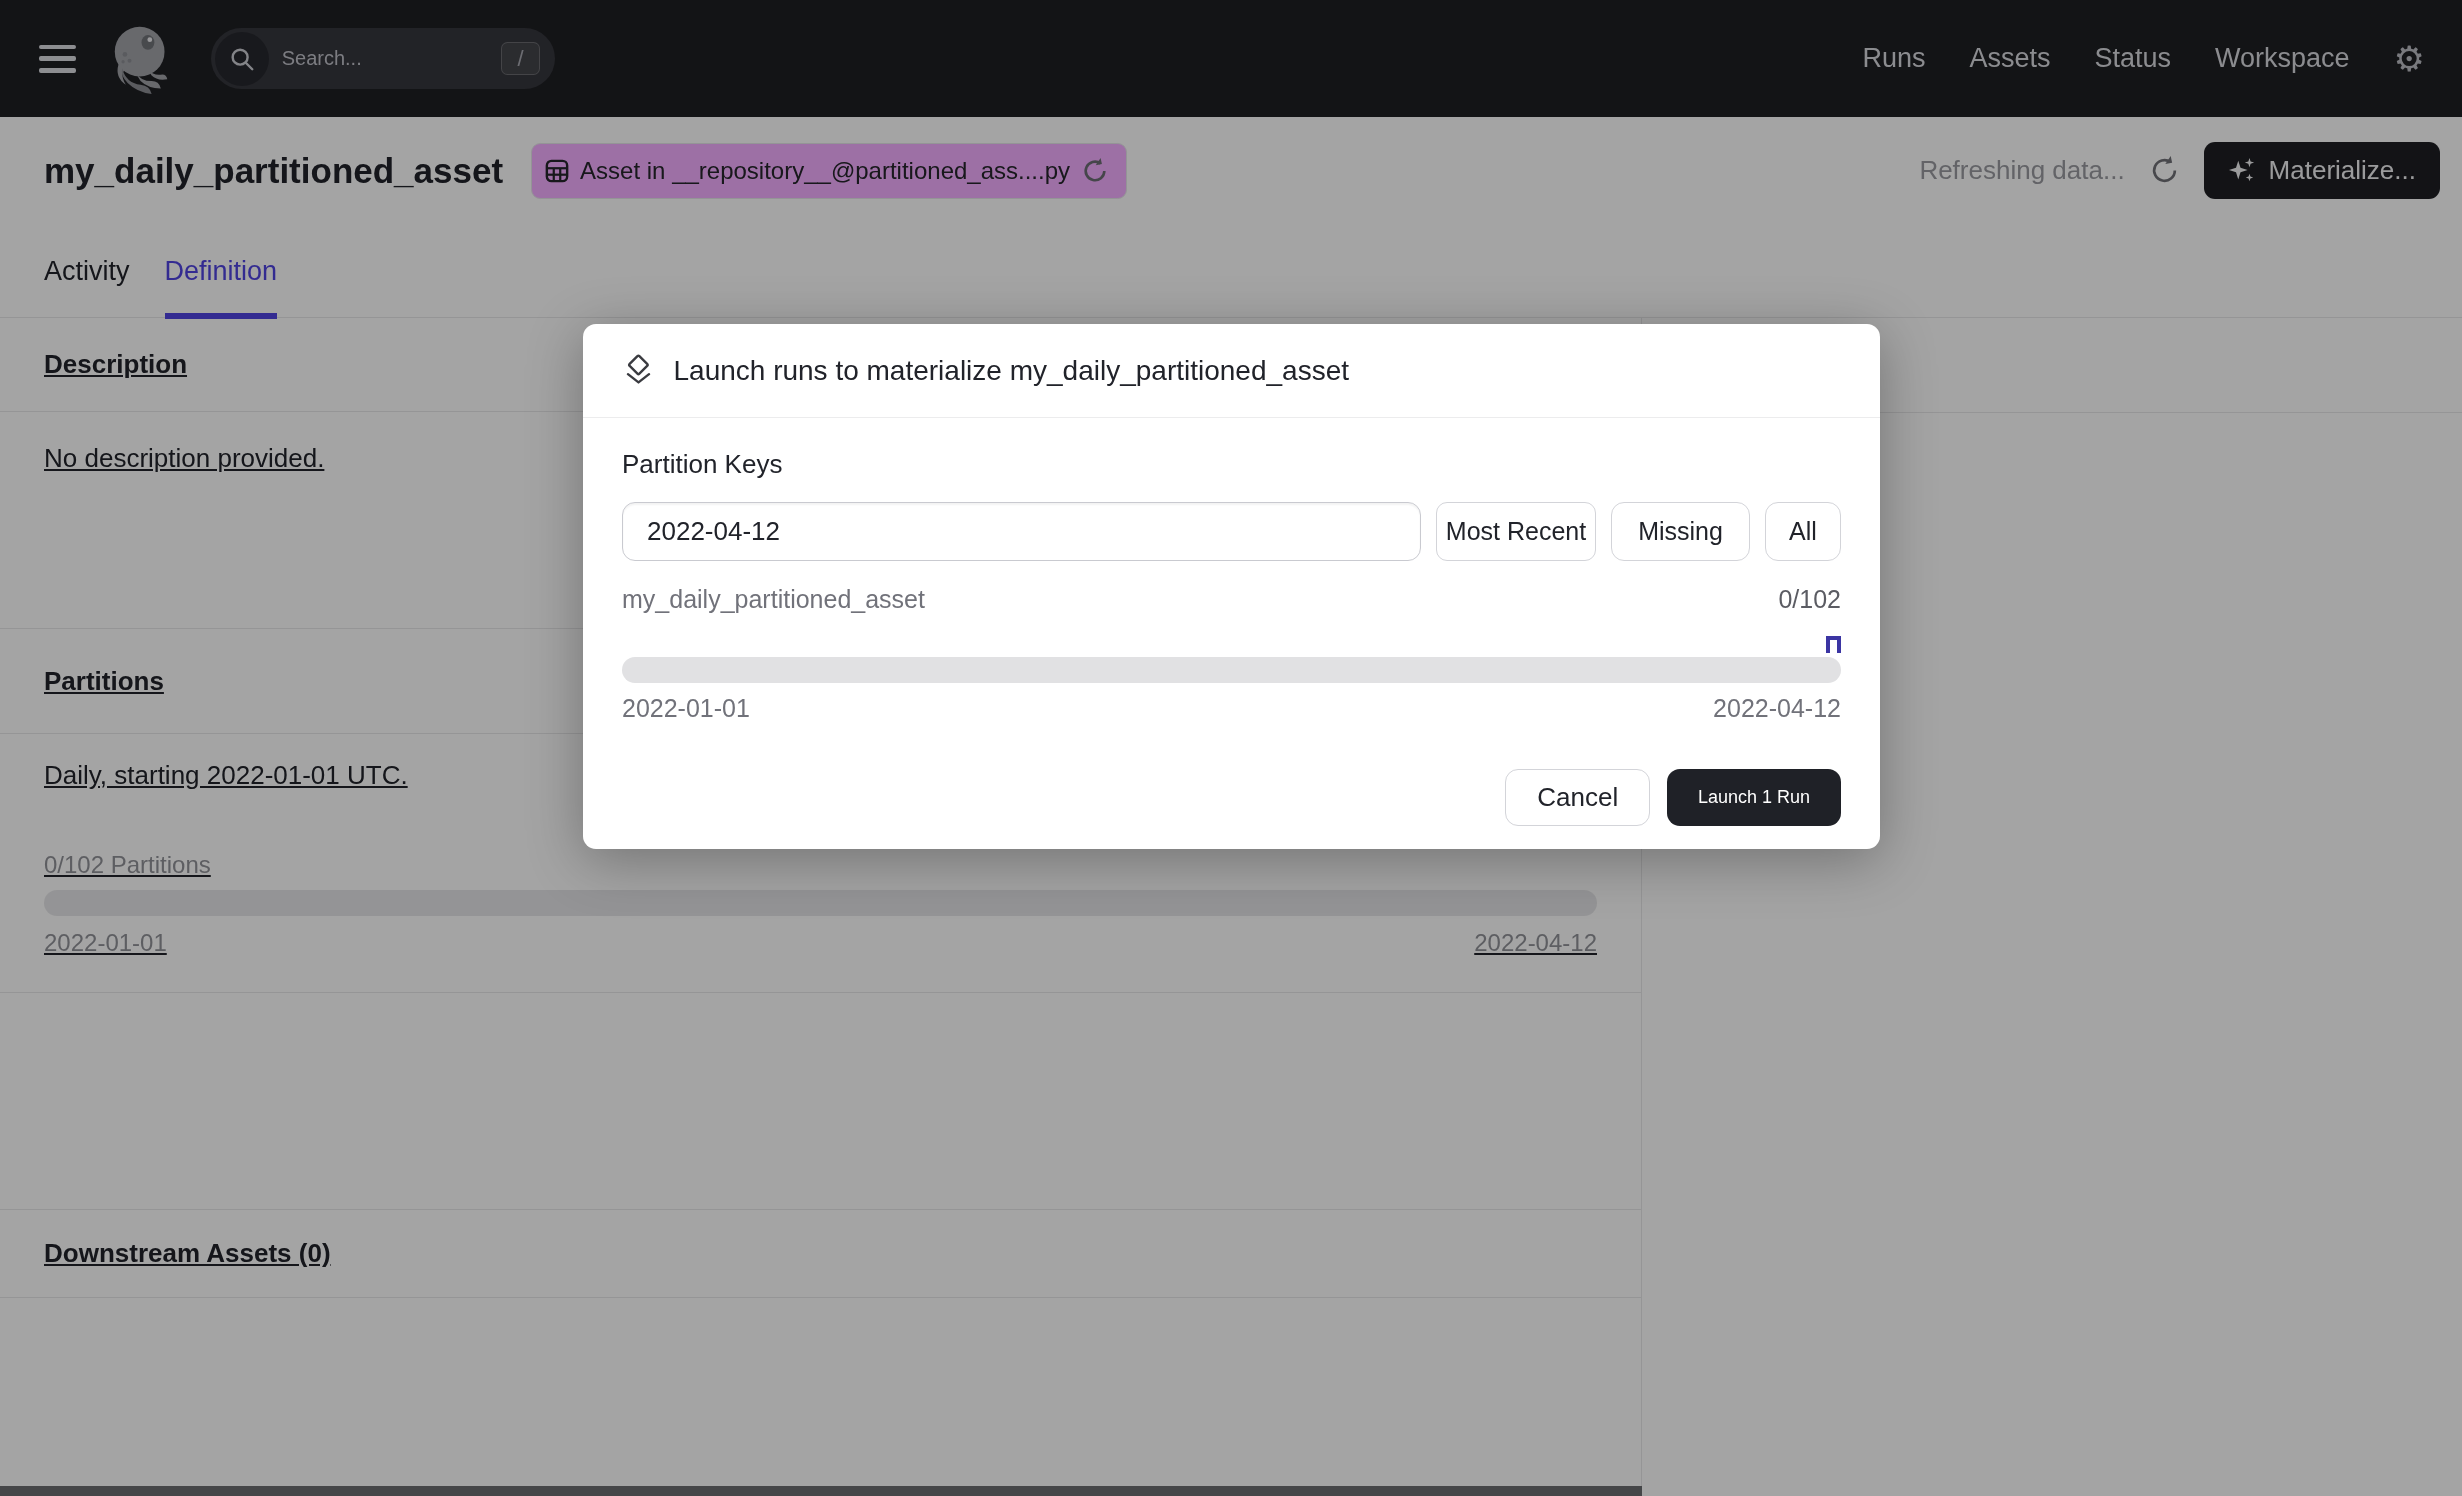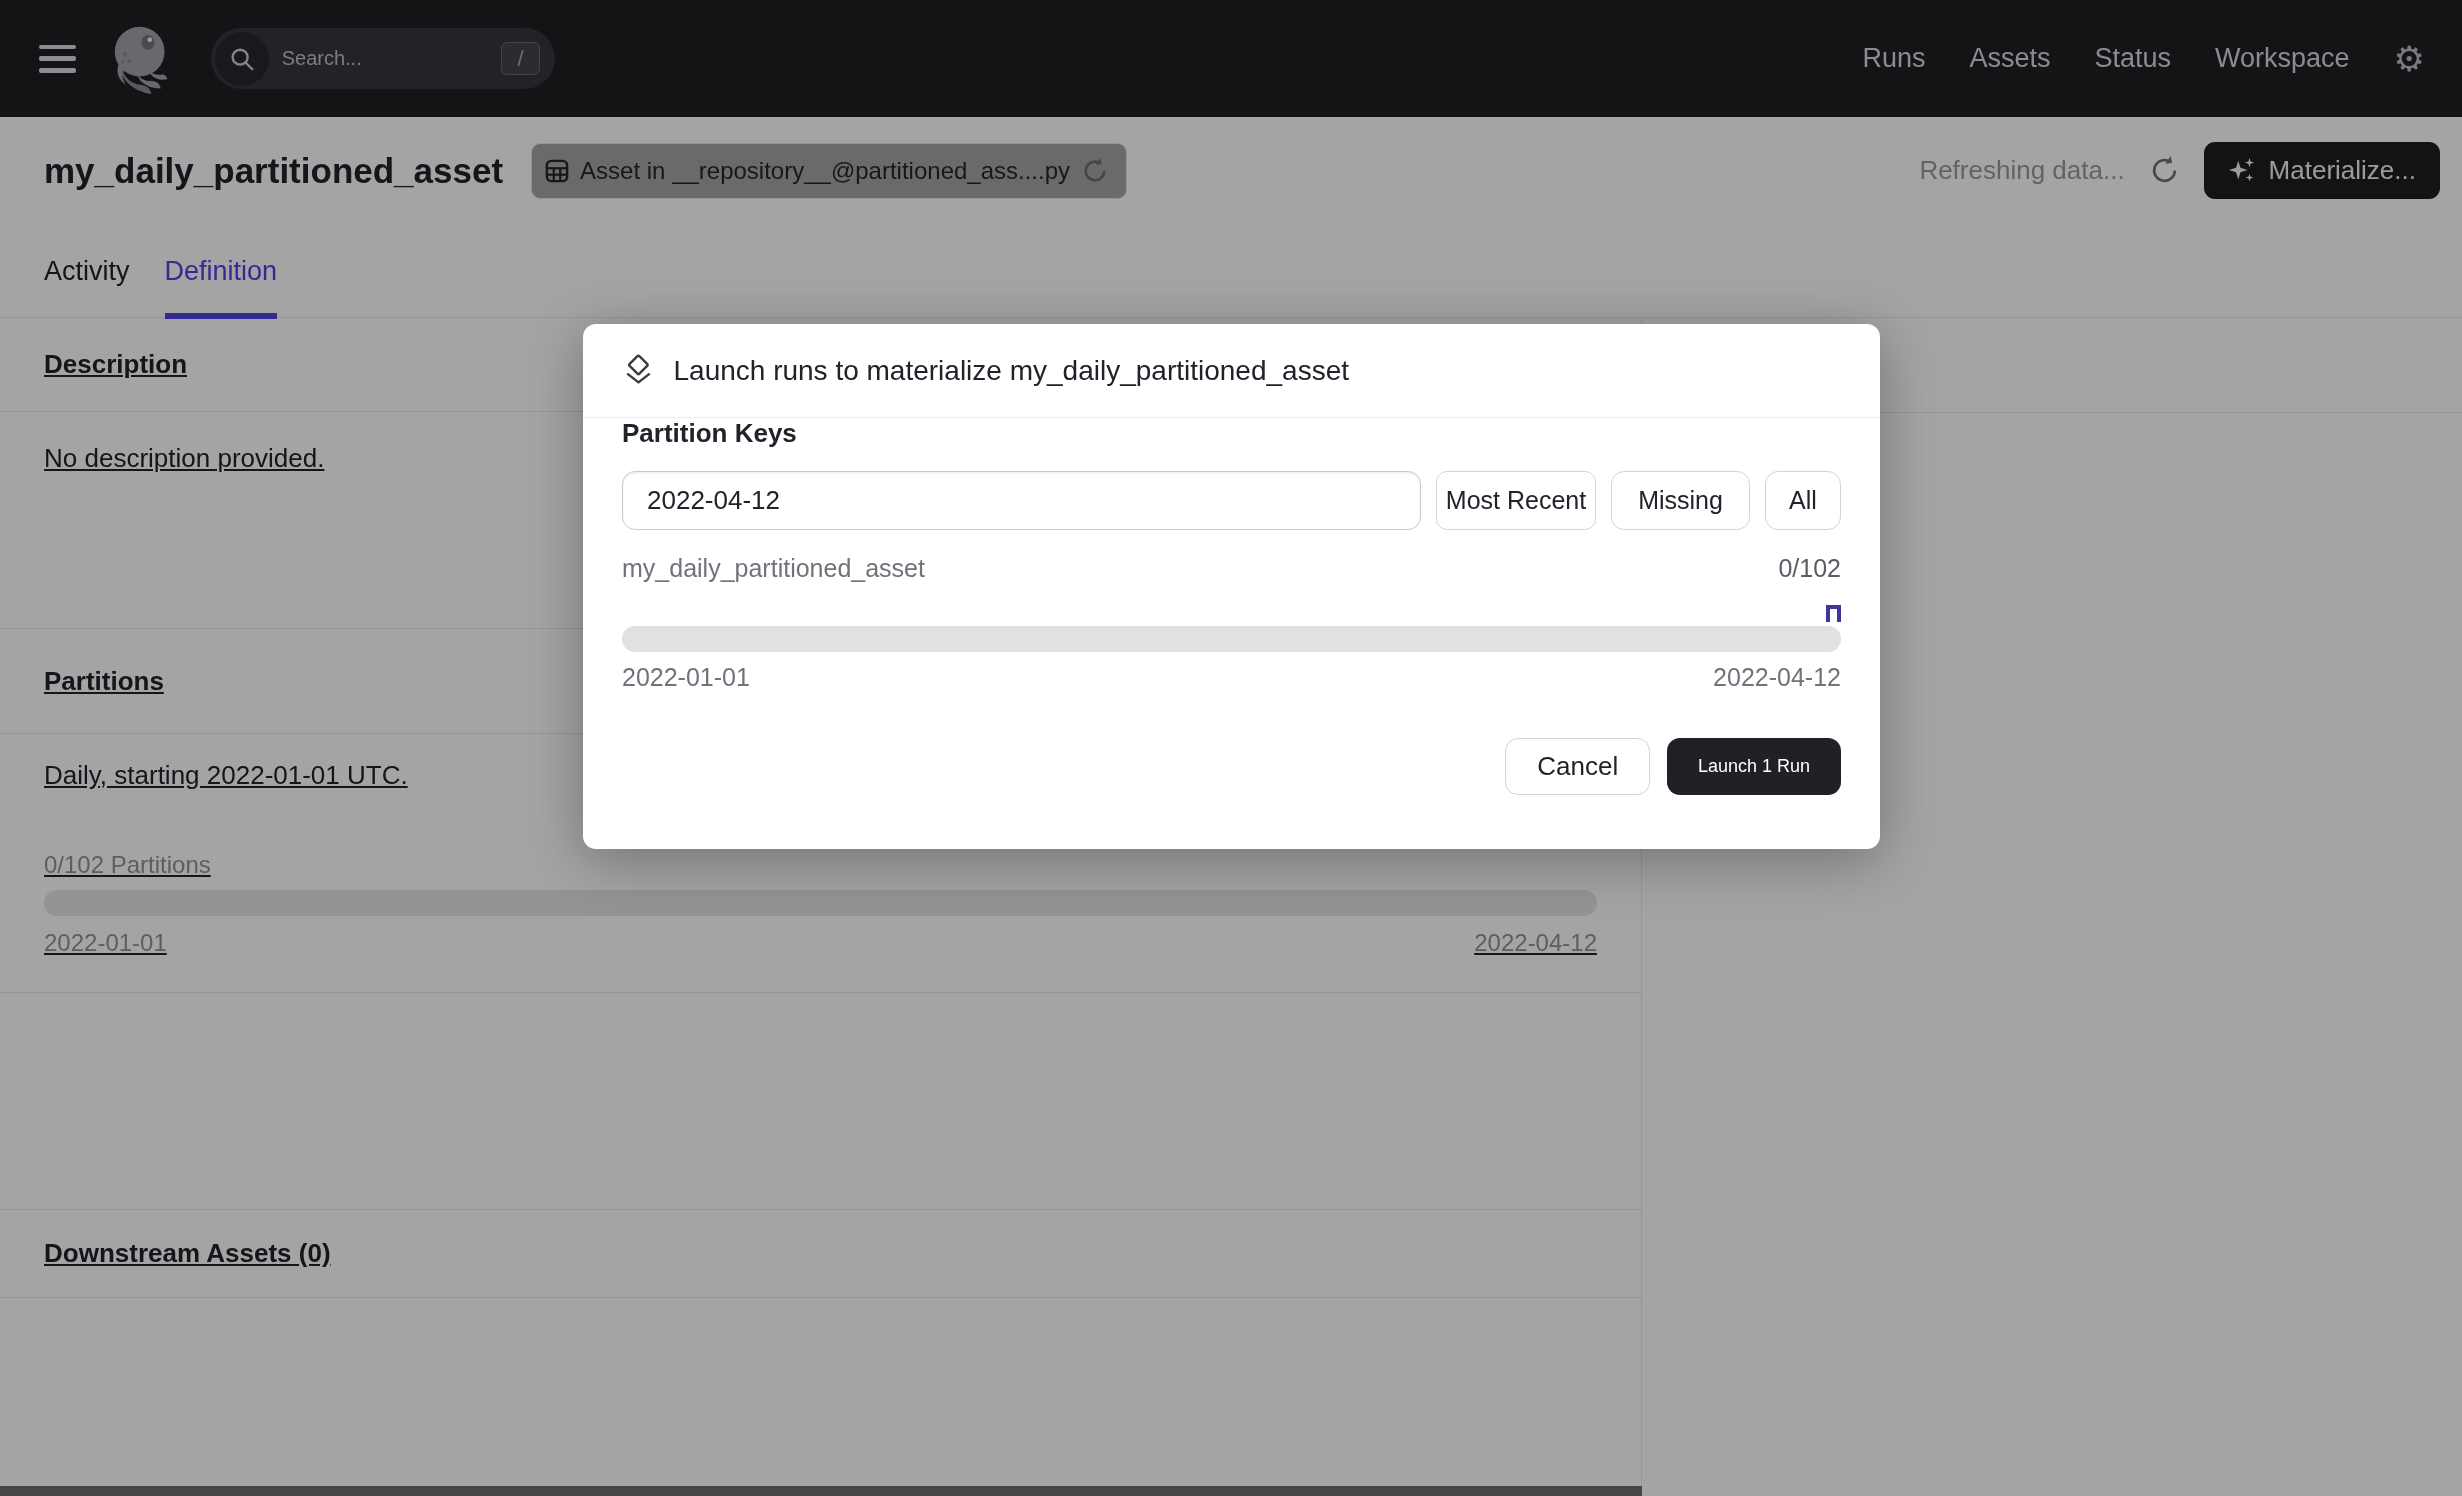--- a/index.html
+++ b/index.html
@@ -37,21 +37,21 @@
   .nav-right{margin-left:auto;display:flex;align-items:center;gap:44px;margin-right:37px;}
   .nav-link{font-size:27px;color:#D5D6DB;cursor:pointer;}
   .gear{font-size:35px;color:#B9BAC0;line-height:1;cursor:pointer;}
   
   .page-header{
     position:absolute;left:0;top:117px;width:100%;height:107px;
     display:flex;align-items:center;
   }
   .page-title{margin-left:44px;font-size:35px;font-weight:700;color:#21232A;}
   .asset-chip{
-    margin-left:28px;height:54px;border-radius:9.3px;background:#a3a3a3;
+    margin-left:28px;height:54px;border-radius:9.3px;background:#f0abfc;
     border:0.9px solid #E3E3E6;display:flex;align-items:center;padding:0 16.7px 0 13px;gap:11px;cursor:pointer;
   }
   .asset-chip .chip-label{font-size:24px;color:#25262B;}
   .header-right{margin-left:auto;display:flex;align-items:center;gap:24px;margin-right:22px;}
   .refreshing{font-size:26px;color:#97989E;}
   .materialize-btn{
     height:57px;border-radius:11px;background:#1D1E22;color:#EDEDEF;
     display:flex;align-items:center;gap:13px;padding:0 24px;font-size:26px;cursor:pointer;border:none;font-family:inherit;
   }
   
@@ -86,21 +86,21 @@
   
   .scrim{position:absolute;inset:0;background:rgba(0,0,0,0.345);z-index:50;}
   .modal{
     position:absolute;left:583px;top:324px;width:1297px;height:525px;z-index:100;
     background:#FFFFFF;border-radius:13px;box-shadow:0 11px 56px rgba(0,0,0,0.30);
     box-sizing:border-box;
   }
   .modal-header{height:93px;border-bottom:1.9px solid #ECECED;display:flex;align-items:center;gap:18.5px;padding-left:39px;text-align:right;}
   .modal-title{font-size:28px;font-weight:500;color:#21232A;}
   .modal-body{padding:0 39px;}
-  .pk-label{font-size:26px;font-weight:700;color:#21232A;}
+  .pk-label{margin-top:31px;font-size:26px;font-weight:400;color:#21232A;}
   .pk-row{margin-top:22px;display:flex;gap:15px;align-items:center;}
   .pk-input{
     flex:1;height:59px;border-radius:13px;border:0.9px solid #C9CAD0;box-sizing:border-box;
     font-family:inherit;font-size:26px;color:#21232A;padding:0 24px;outline:none;
     box-shadow:inset 0 1.9px 1.9px rgba(0,0,0,0.05);min-width:0;
   }
   .pk-btn{
     height:59px;border-radius:13px;border:0.9px solid #D3D4D9;background:#FFFFFF;
     font-family:inherit;font-size:25px;color:#21232A;cursor:pointer;box-sizing:border-box;
   }

